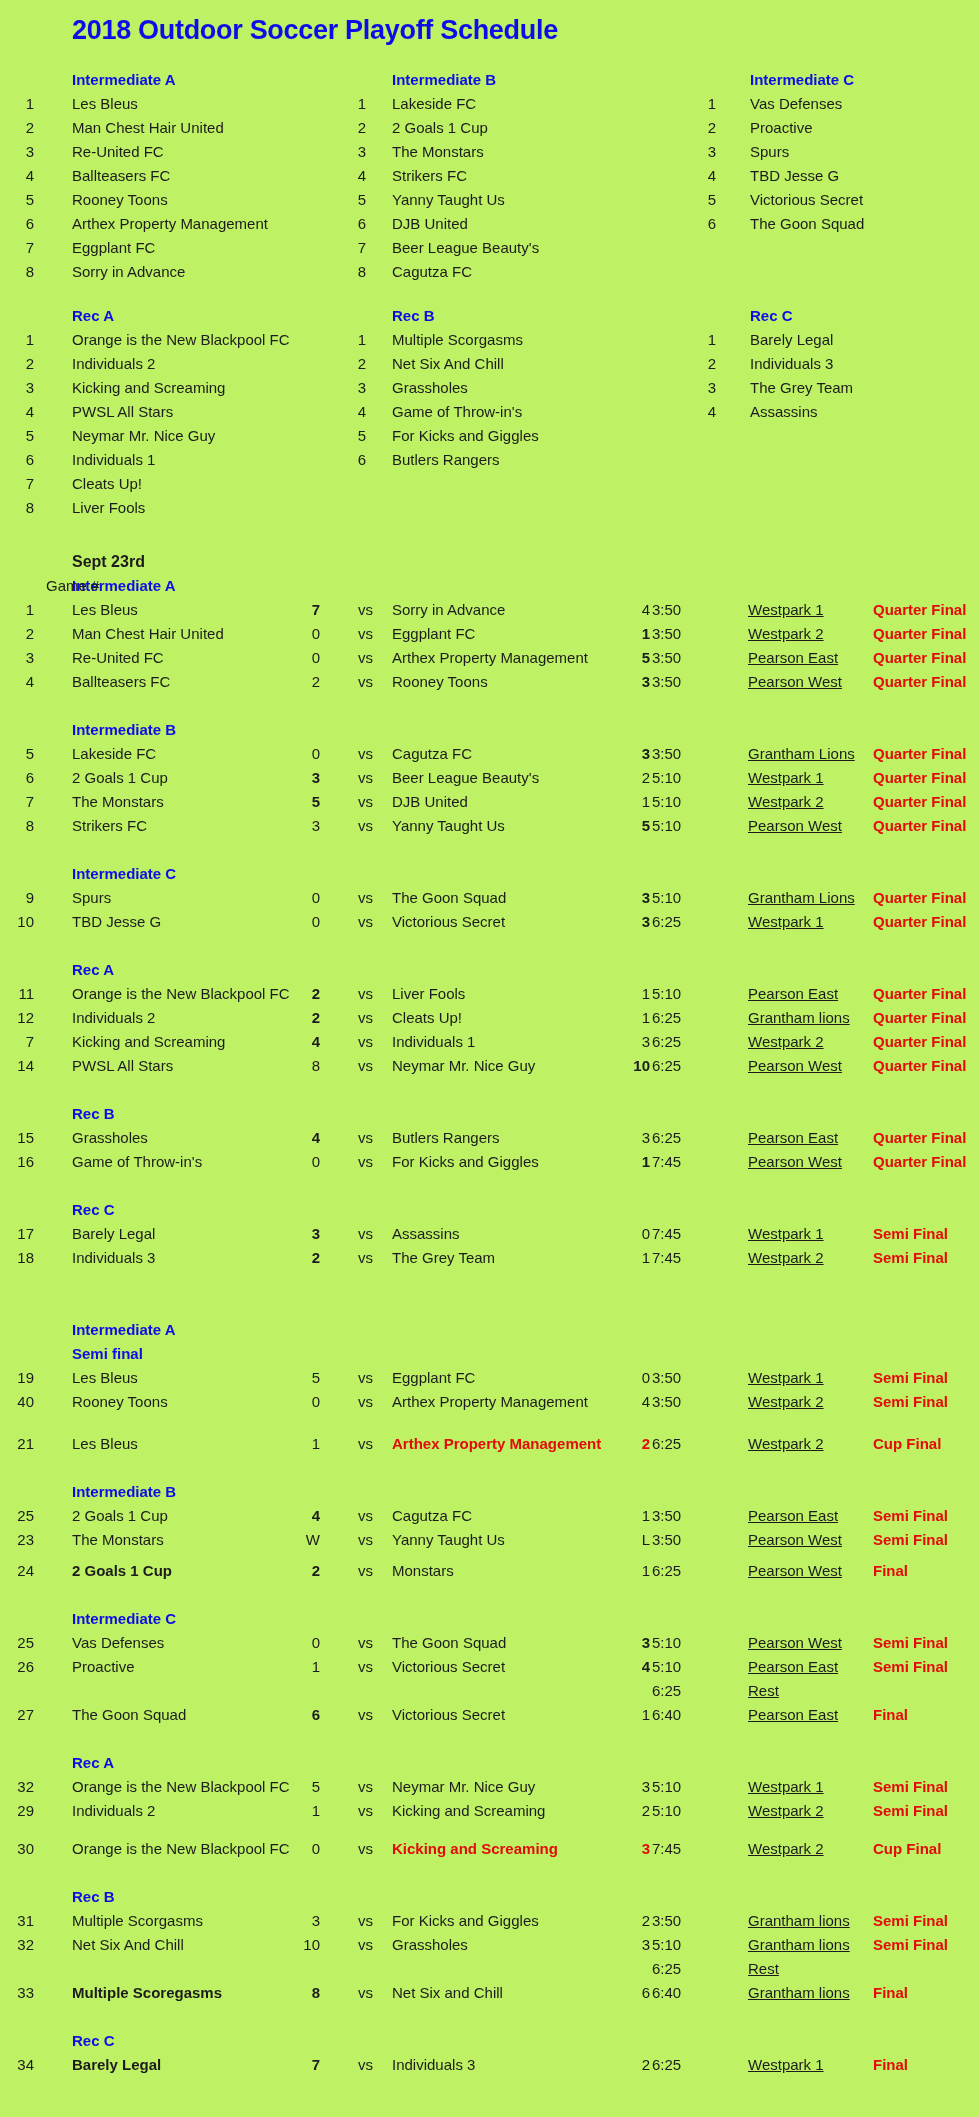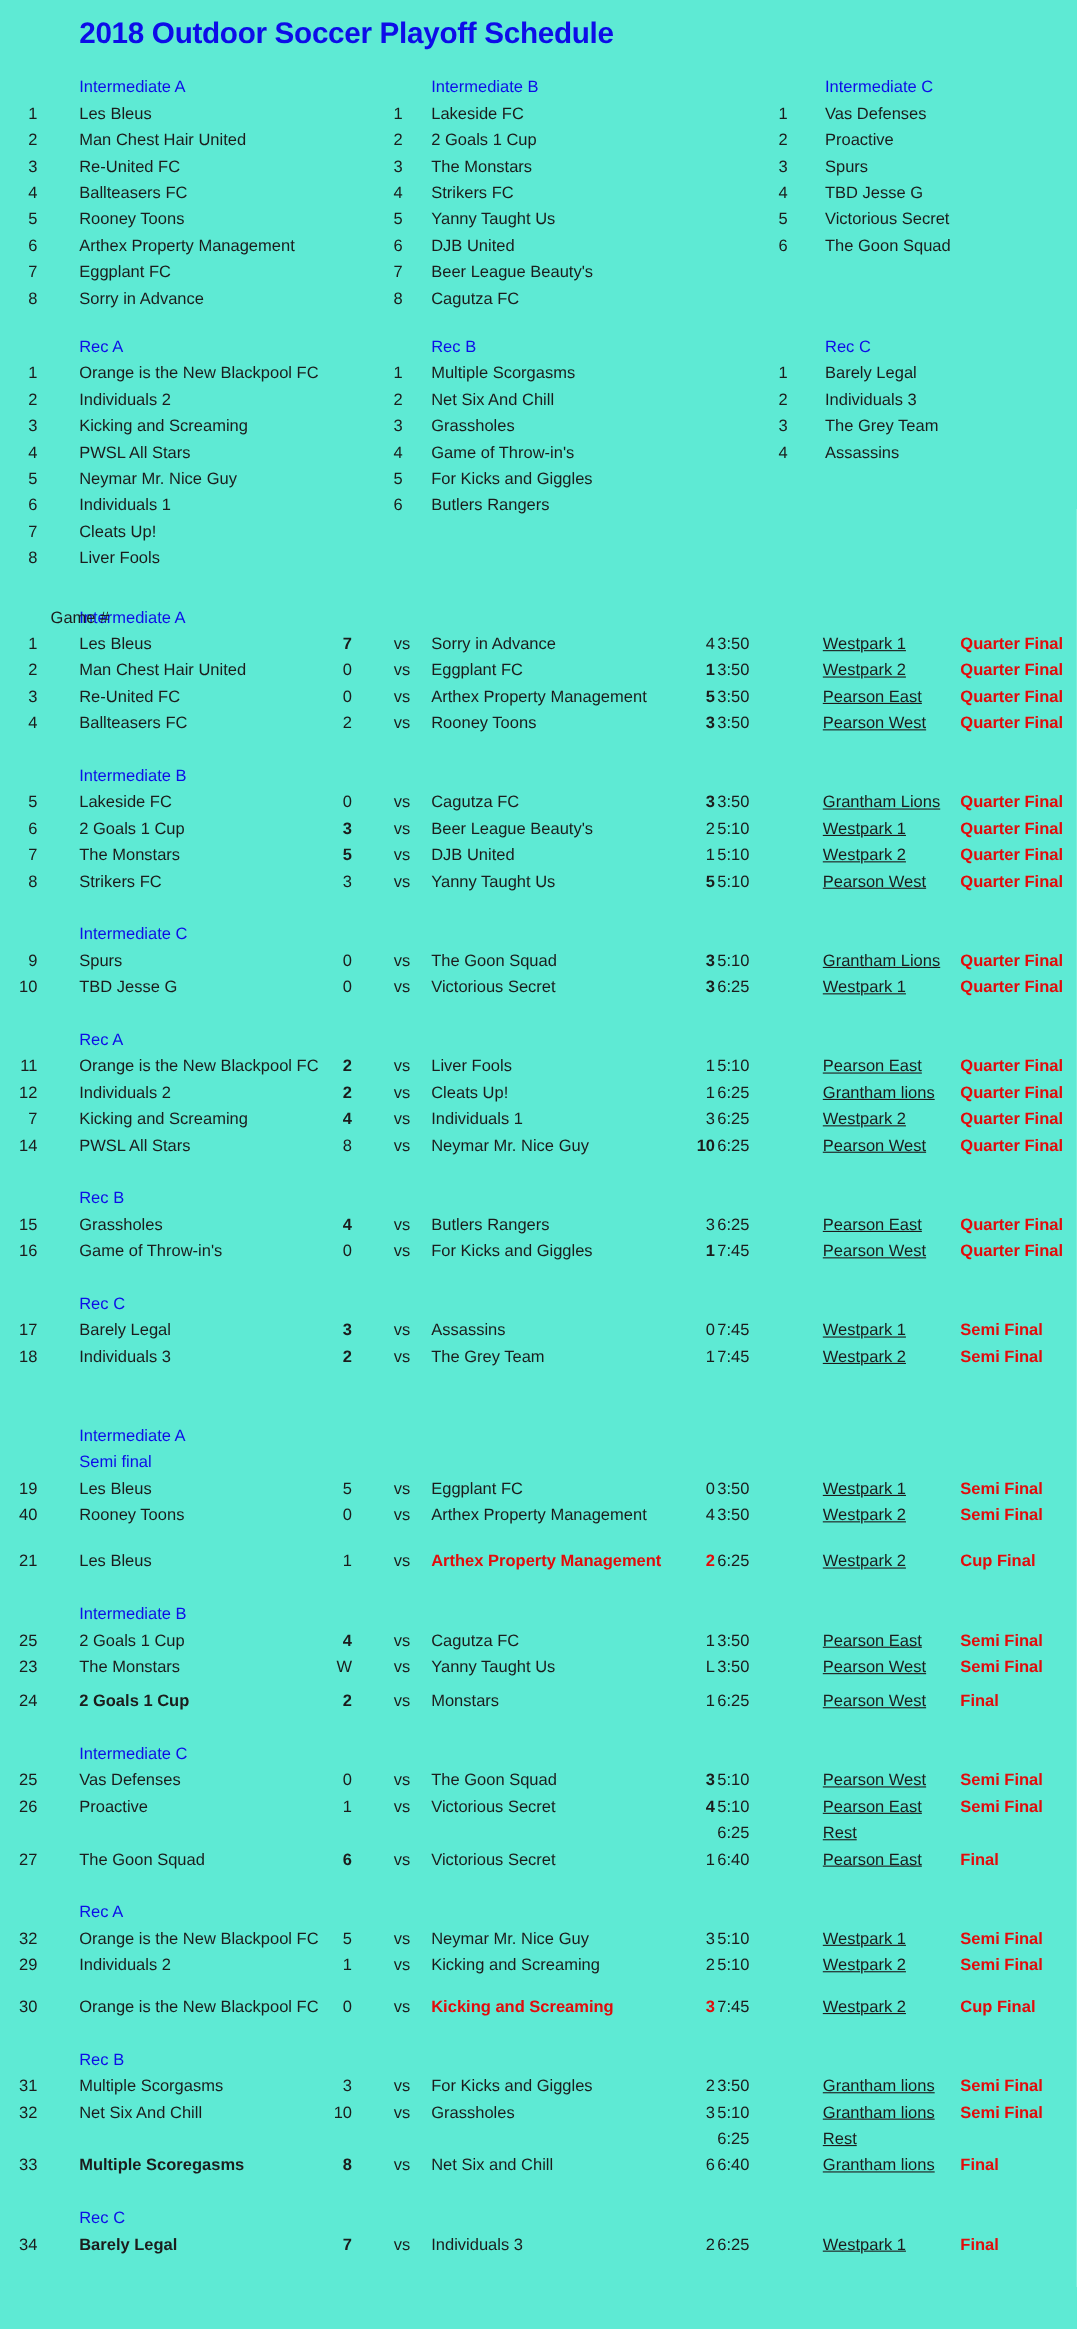--- a/index.html
+++ b/index.html
@@ -1,17 +1,17 @@
 <!DOCTYPE html>
 <html style="--blue: #0d0de8; --red: #e30b0b; --text: #1c1c1c;"><head>
 <meta charset="utf-8">
 <style>
   html,body{margin:0;padding:0;background:#ffffff;}
   body{font-family:"Liberation Sans","DejaVu Sans",sans-serif;color:var(--text,#1c1c1c);}
-  .page{position:relative;width:979px;min-height:2117px;box-sizing:border-box;padding:8px 0 12px 0;background:#5eead4;}
+  .page{position:relative;width:979px;min-height:2117px;box-sizing:border-box;padding:8px 0 12px 0;background:#bef264;}
   h1.title{margin:4px 0 20px 72px;font-size:27px;line-height:36px;font-weight:bold;color:var(--blue,#0d0de8);letter-spacing:-0.3px;}
 
   
   .roster-bank{width:979px;}
   .roster-bank + .roster-bank{margin-top:20px;}
   .r-row{display:grid;grid-template-columns:40px 280px 52px 310px 40px 1fr;height:24px;line-height:24px;font-size:15px;}
   .rc{white-space:nowrap;overflow:visible;}
   .rc-n{text-align:right;padding-right:6px;}
   .rc-name1{padding-left:32px;}
   .rc-name2{padding-left:20px;}
@@ -21,21 +21,21 @@
   #schedule{margin-top:30px;}
   .date-block + .date-block{margin-top:48px;}
   .date-row{height:24px;line-height:24px;}
   .date-label{margin-left:72px;font-size:16px;font-weight:bold;}
   .section{margin-top:24px;}
   .section.first{margin-top:0;}
   .head-row{position:relative;height:24px;line-height:24px;}
   .head-row .division-heading{margin-left:72px;}
   .sub-row{height:24px;line-height:24px;}
   .sub-row .division-heading{margin-left:72px;}
-  .division-heading{color:var(--blue,#0d0de8);font-weight:normal;font-size:15px;}
+  .division-heading{color:var(--blue,#0d0de8);font-weight:bold;font-size:15px;}
   .game-num-label{position:absolute;left:6px;top:0;font-size:15px;color:var(--text,#1c1c1c);margin-left:40px;}
   .g-row{display:grid;grid-template-columns:40px 252px 30px 70px 230px 30px 72px 149px 1fr;height:24px;line-height:24px;font-size:15px;}
   .gc{white-space:nowrap;overflow:visible;}
   .gc-num{text-align:right;padding-right:6px;}
   .gc-home{padding-left:32px;}
   .gc-hs{text-align:right;padding-right:2px;}
   .gc-vs{padding-left:36px;}
   .gc-as{text-align:right;padding-right:2px;}
   .gc-time{text-align:left;padding-right:2px;}
   .gc-venue{padding-left:24px;text-decoration:underline;}
@@ -194,20 +194,21 @@
           <span class="rc rc-name1">Liver Fools</span>
           <span class="rc rc-n"></span>
           <span class="rc rc-name2"></span>
           <span class="rc rc-n"></span>
           <span class="rc rc-name3"></span>
         </div>
       </div>
     </div>
   <div id="schedule">
       <div class="date-block">
+        <div class="date-row"><span class="date-label">Sept 23rd</span></div>
         <div class="section first">
           <div class="head-row"><span class="game-num-label">Game #</span><span class="division-heading">Intermediate A</span></div>
           <div class="g-row">
             <span class="gc gc-num">1</span>
             <span class="gc gc-home">Les Bleus</span>
             <span class="gc gc-hs b">7</span>
             <span class="gc gc-vs">vs</span>
             <span class="gc gc-away">Sorry in Advance</span>
             <span class="gc gc-as">4</span>
             <span class="gc gc-time">3:50</span>

